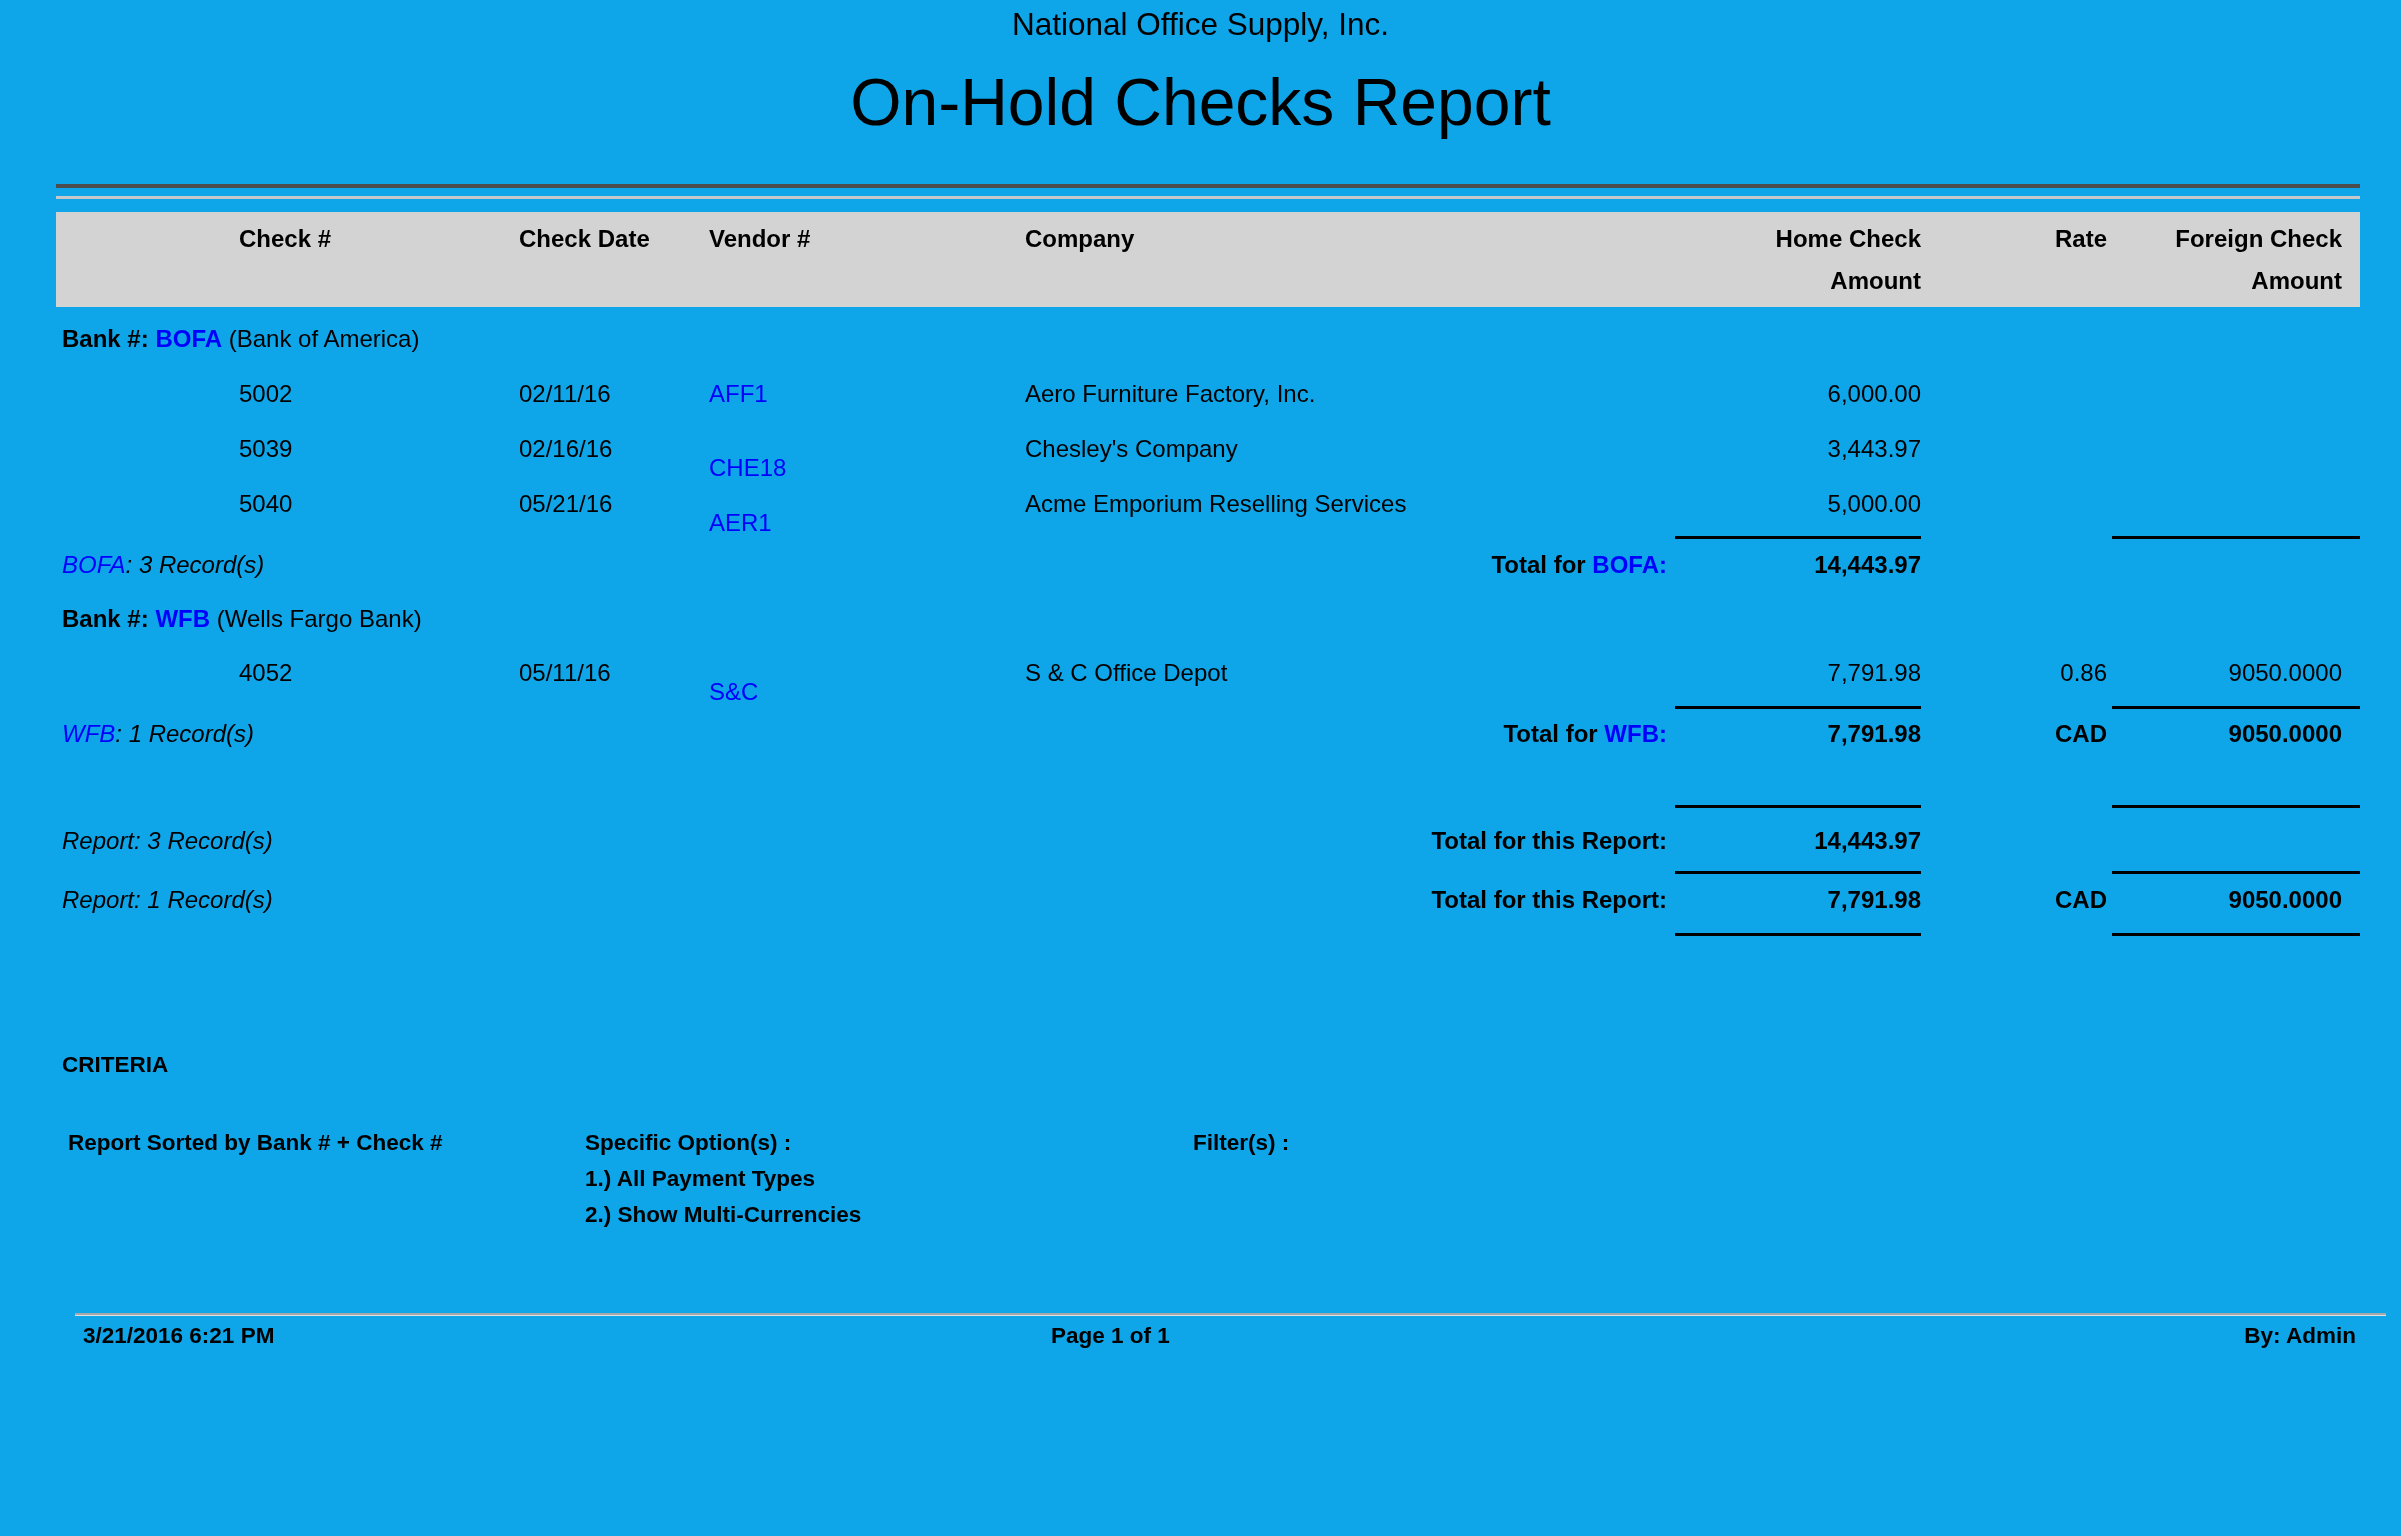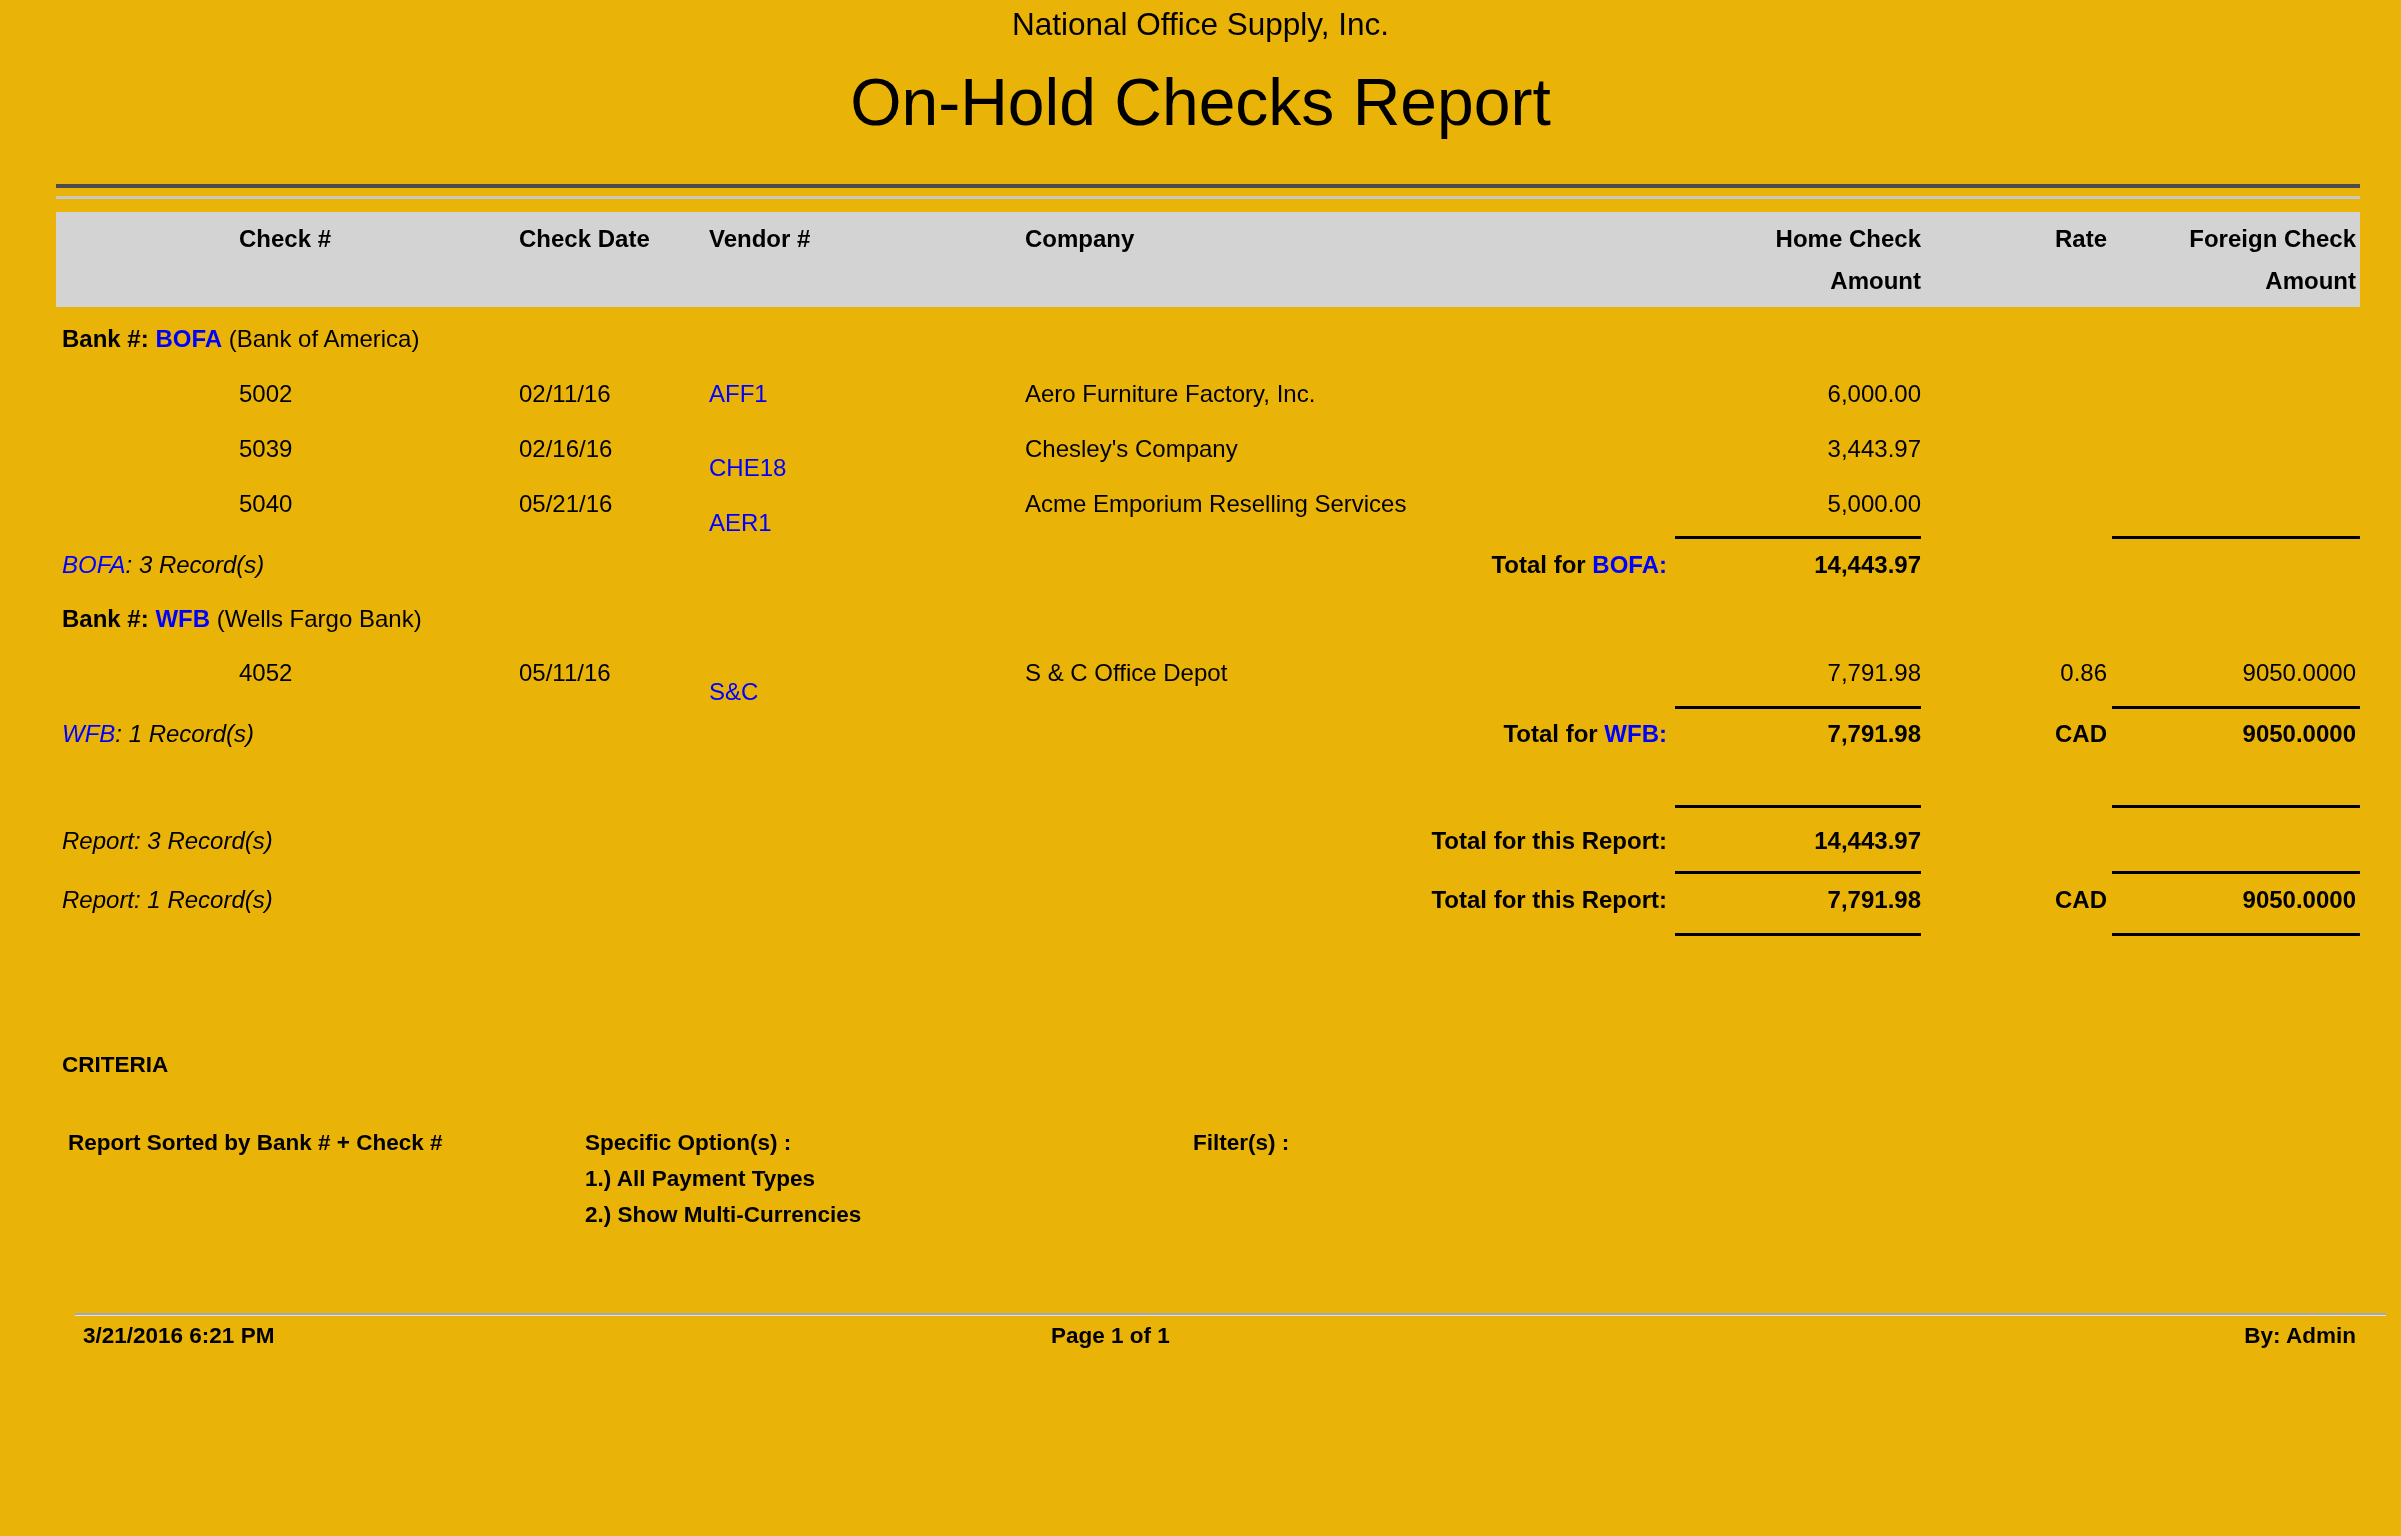--- a/index.html
+++ b/index.html
@@ -1,19 +1,19 @@
 <!DOCTYPE html>
 <html style="font-size:12px"><head>
 <meta charset="utf-8">
 <style>
   html,body{margin:0;padding:0;background:#fff;}
   .page{
     position:relative;
     width:2401px;height:1537px;
-    background:#eab308;
+    background:#0ea5e9;
     font-family:"Liberation Sans", sans-serif;
     color:#000;
     overflow:hidden;
   }
   .abs{position:absolute;white-space:nowrap;}
   .t{font-size:24px;line-height:30px;}
   .small{font-size:22.5px;line-height:28.5px;}
   .b{font-weight:700;}
   .it{font-style:italic;}
   .blue{color:#0000ff;margin-top:19px;}
@@ -24,21 +24,21 @@
   .rule-light{left:56px;width:2304px;top:196px;height:3px;background:#c8c8c8;}
   .band{left:56px;width:2304px;top:212px;height:95px;background:#d3d3d3;}
   
   .x-check{left:239px;}
   .x-date{left:519px;}
   .x-vendor{left:709px;}
   .x-company{left:1025px;}
   .x-left{left:62px;}
   .r-home{right:480px;text-align:right;}
   .r-rate{right:294px;text-align:right;}
-  .r-foreign{right:45px;text-align:left;}
+  .r-foreign{right:59px;text-align:left;}
   .r-label{right:734px;}
   
   .sumline{position:absolute;height:3px;background:#000;}
   .sl-home{left:1675px;width:246px;}
   .sl-foreign{left:2112px;width:248px;}
   
   .footsep{left:75px;width:2311px;top:1313px;height:3px;
            background:linear-gradient(#a8a8a8 0 50%, #e2e2e2 50% 100%);}
 </style>
 </head>

